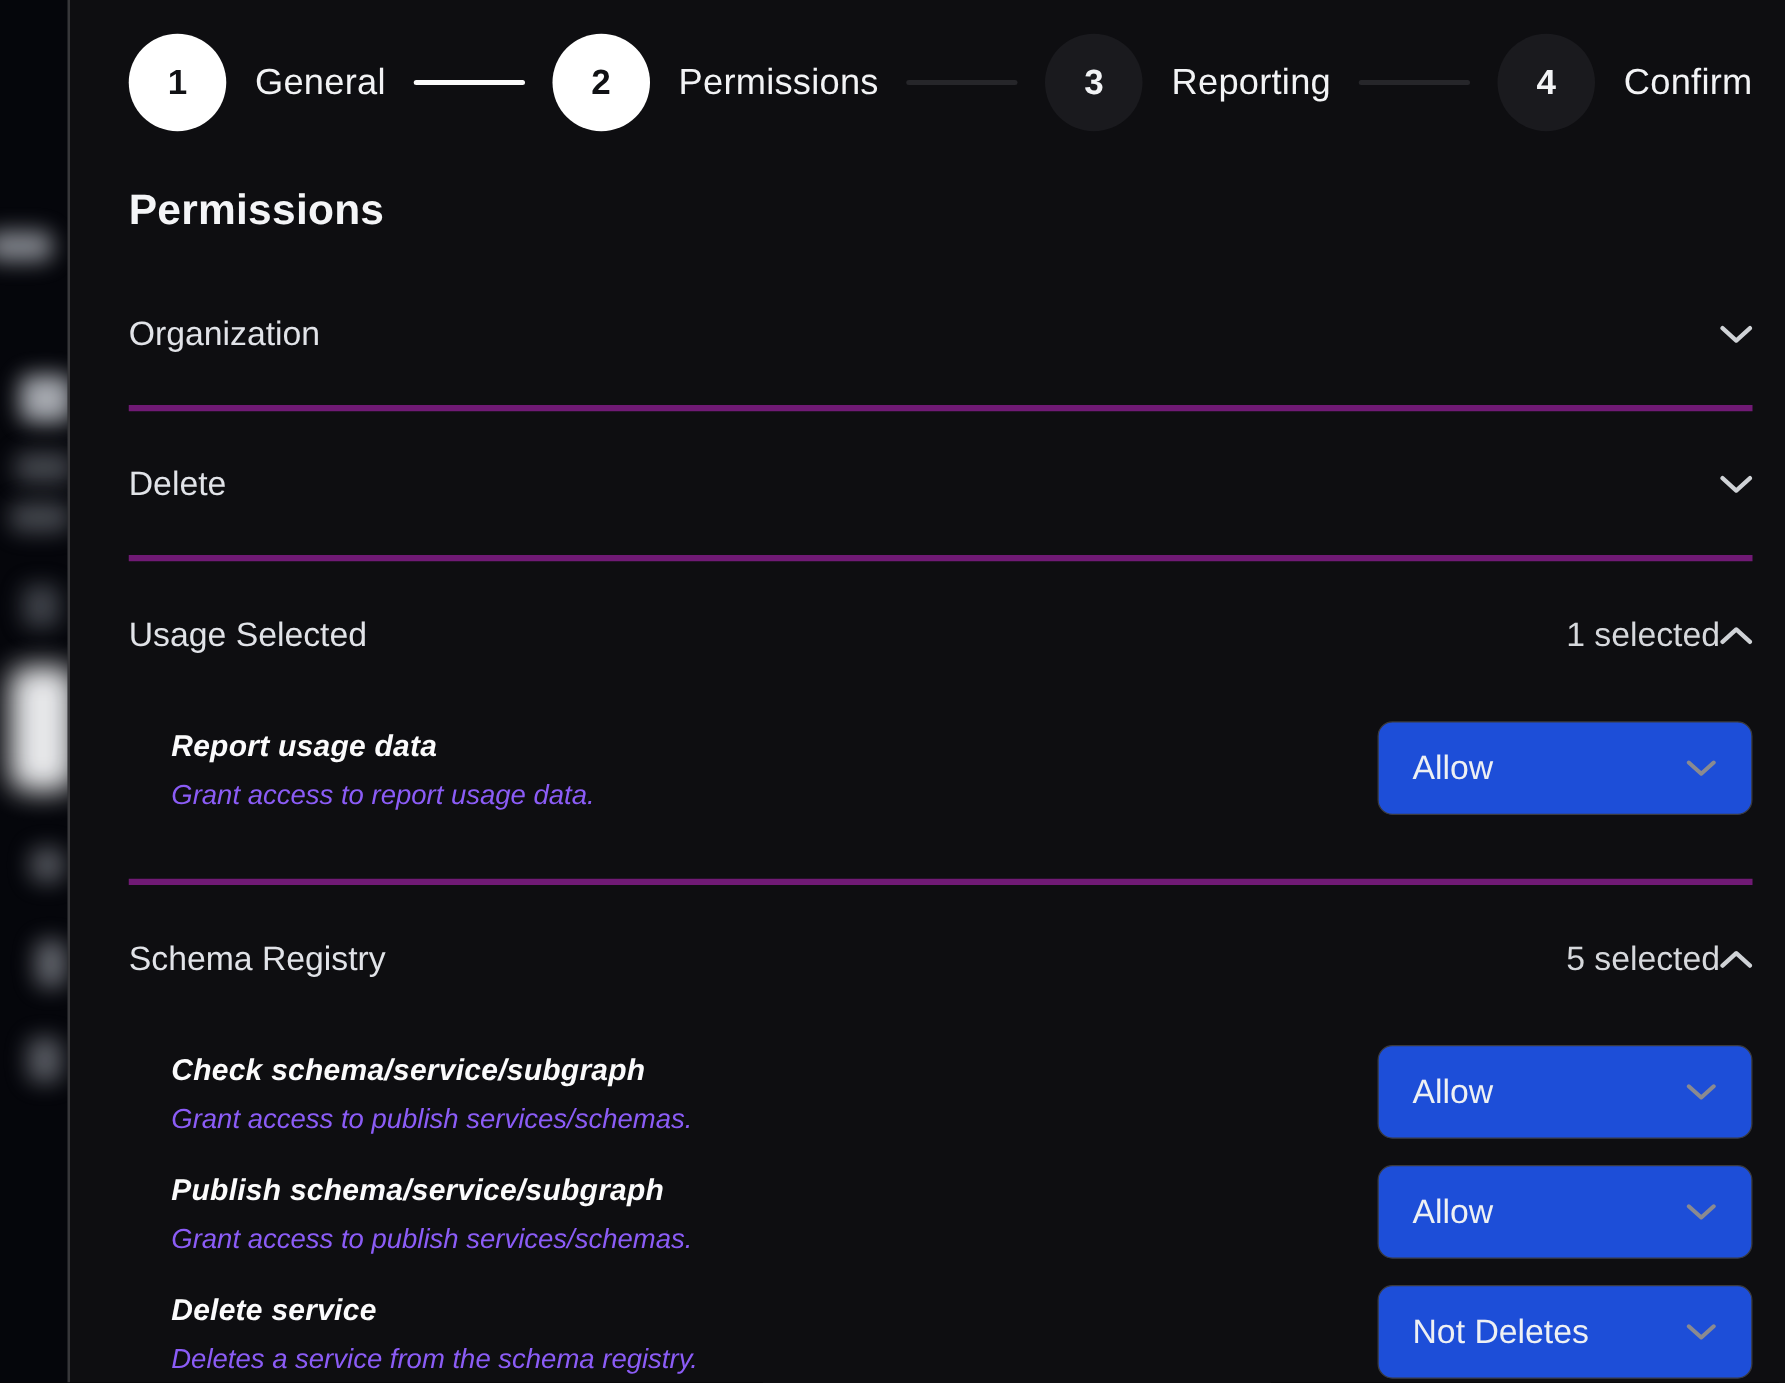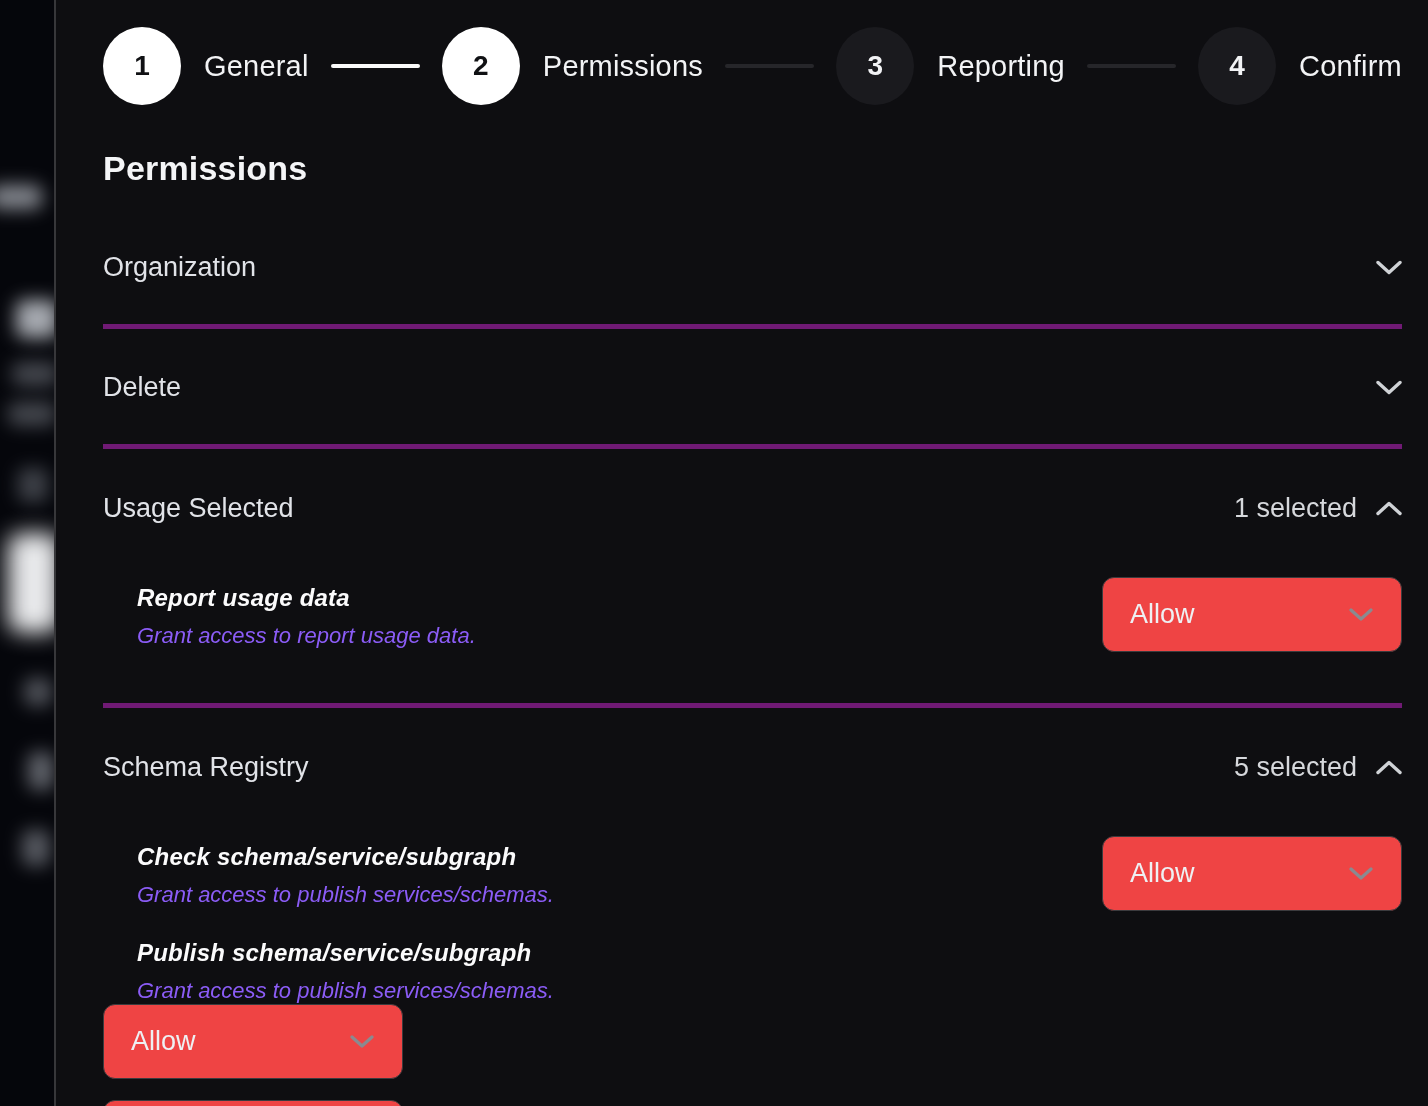--- a/index.html
+++ b/index.html
@@ -38,32 +38,32 @@
 
   
   .section{border-bottom:5px solid #701a75;}
   .section:last-child{border-bottom:none;}
   .section-header{display:flex;justify-content:space-between;align-items:center;cursor:pointer;}
   .section.collapsed .section-header{padding:43px 0 41px 0;}
   .section.expanded{padding-bottom:51px;}
   .section.expanded .section-header{padding:44px 0 0 0;}
   .section.expanded:last-child{padding-bottom:0;}
   .section-title{font-size:27px;color:#e1e3e8;font-weight:500;}
-  .selected-meta{display:flex;align-items:center;gap:19px;}
+  .selected-meta{display:flex;align-items:center;}
   .selected-count{font-size:27px;color:#d6d8dc;font-weight:500;}
   .chev{display:block;}
 
   .perm-items{margin-top:53px;}
   .perm-item{display:flex;justify-content:space-between;align-items:flex-start;}
-  .perm-item + .perm-item{margin-top:21px;flex-direction:column;}
+  .perm-item + .perm-item{margin-top:21px;}
   .perm-text{margin-left:34px;padding-top:7px;font-style:italic;}
   .perm-title{font-size:24px;font-weight:700;color:#fbfbfc;letter-spacing:.2px;}
   .perm-desc{margin-top:11px;font-size:22px;color:#8b5cf6;}
 
-  .select{width:300px;height:75px;box-sizing:border-box;border:1px solid #3b3b3e;border-radius:12px;background:#ef4444;display:flex;align-items:center;justify-content:space-between;padding:0 28px 0 27px;cursor:pointer;flex:none;}
+  .select{width:300px;height:75px;box-sizing:border-box;border:1px solid #3b3b3e;border-radius:12px;background:#1d4ed8;display:flex;align-items:center;justify-content:space-between;padding:0 28px 0 27px;cursor:pointer;flex:none;}
   .select-value{font-size:27px;color:#eef0f3;}
 </style>
 </head>
 <body>
 
 <div class="screen">
 
   <aside class="backdrop-strip">
     <div class="blob b1"></div>
     <div class="blob b2"></div>
@@ -175,20 +175,24 @@
             <div class="perm-desc">Grant access to publish services/schemas.</div>
           </div>
           <div class="select">
             <span class="select-value">Allow</span>
             <svg width="24" height="13" viewBox="0 0 24 13" fill="none">
               <polyline points="2,2 12,11 22,2" stroke="#8a8a90" stroke-width="3.2" stroke-linecap="round" stroke-linejoin="round"></polyline>
             </svg>
           </div>
         </div>
         <div class="perm-item">
+          <div class="perm-text">
+            <div class="perm-title">Delete service</div>
+            <div class="perm-desc">Deletes a service from the schema registry.</div>
+          </div>
           <div class="select">
             <span class="select-value">Not Deletes</span>
             <svg width="24" height="13" viewBox="0 0 24 13" fill="none">
               <polyline points="2,2 12,11 22,2" stroke="#8a8a90" stroke-width="3.2" stroke-linecap="round" stroke-linejoin="round"></polyline>
             </svg>
           </div>
         </div>
       </div>
     </section>
 

